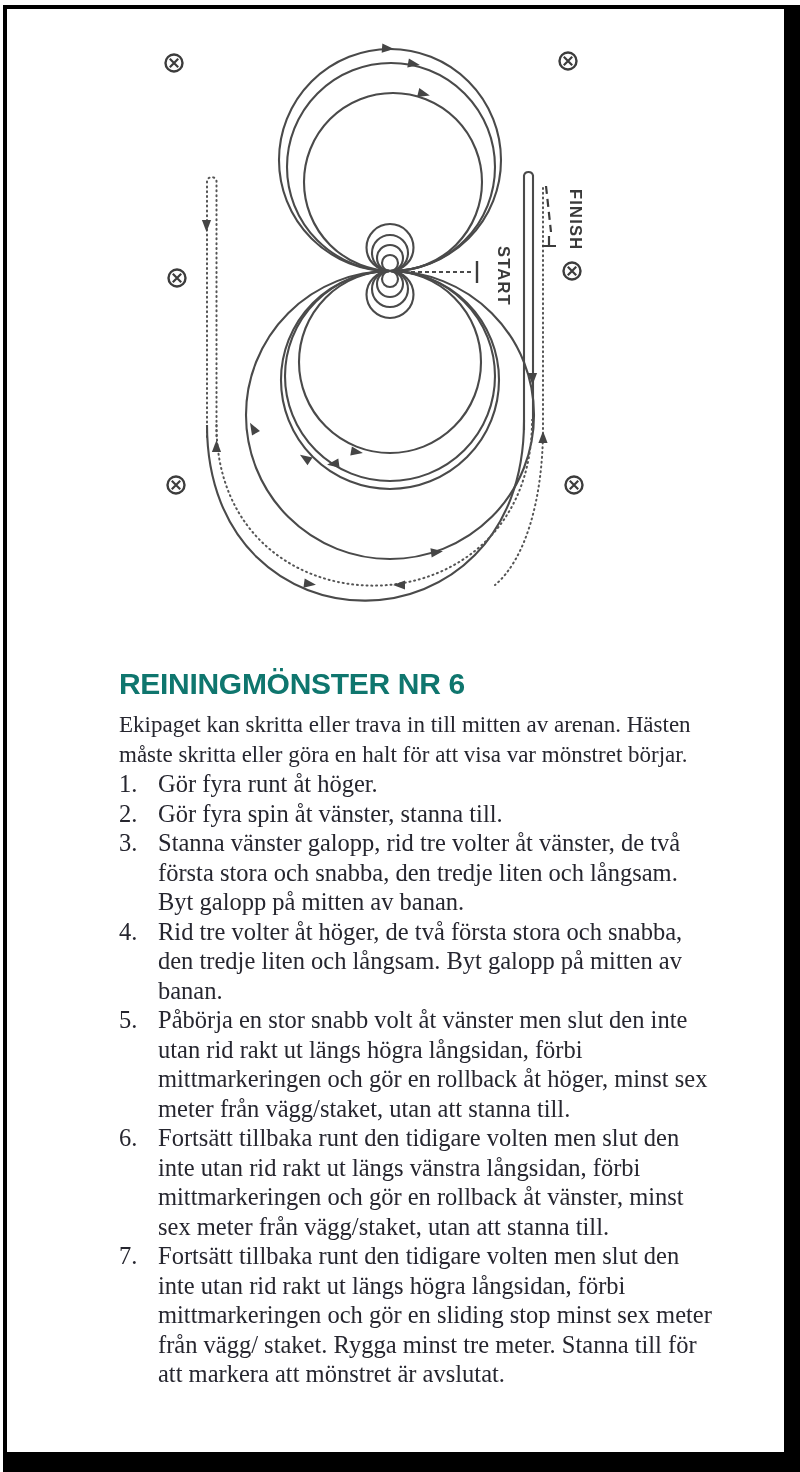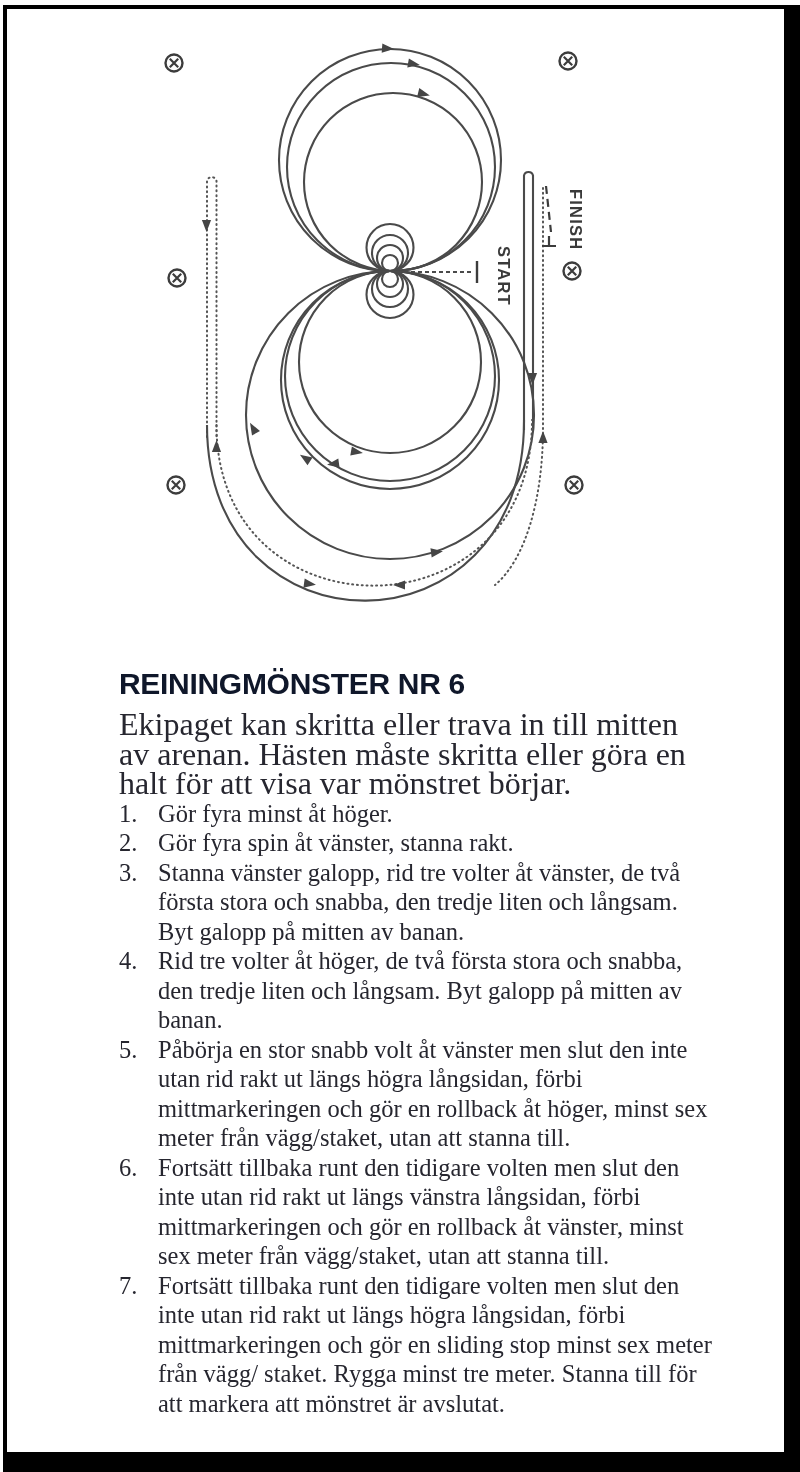--- a/index.html
+++ b/index.html
@@ -5,22 +5,22 @@
   html,body{margin:0;padding:0;background:#ffffff;}
   body{width:800px;height:1472px;position:relative;overflow:hidden;
        font-family:"Liberation Serif", serif;}
   .frame{position:absolute;left:3px;top:5px;right:0;bottom:0;
          border-left:4px solid #000;border-top:4px solid #000;
          border-right:16px solid #000;border-bottom:20px solid #000;
          pointer-events:none;}
   .diagram{position:absolute;left:0;top:0;}
   .textblock{position:absolute;left:119px;top:667px;width:597px;color:#26262f;}
   .textblock h1{margin:0 0 9px 0;font-family:"Liberation Sans",sans-serif;
-                font-weight:bold;font-size:30px;letter-spacing:-0.3px;color:#0f172a;}
-  .textblock p{margin:0;font-size:32px;line-height:29.5px;}
+                font-weight:bold;font-size:30px;letter-spacing:-0.3px;color:#0f766e;}
+  .textblock p{margin:0;font-size:23px;line-height:29.5px;}
   ol.steps{list-style:none;margin:0;padding:0;}
   ol.steps li{display:flex;font-size:24.5px;line-height:29.5px;}
   ol.steps .num{width:39px;flex:none;}
   ol.steps .txt{flex:1;}
   svg .ln{fill:none;stroke:#4a4a4a;stroke-width:2.1;}
   svg .dot{fill:none;stroke:#555;stroke-width:2;stroke-dasharray:1 3.8;stroke-linecap:round;}
   svg .arr{fill:#454545;stroke:none;}
   svg text{font-family:"Liberation Sans",sans-serif;font-weight:bold;
            font-size:16.5px;fill:#3a3a3a;letter-spacing:1.2px;}
 </style>
@@ -114,25 +114,25 @@
     <text transform="translate(570,189) rotate(90)">FINISH</text>
   </g>
 </svg>
 
 <div class="textblock">
   <h1>REININGMÖNSTER NR 6</h1>
   <p>Ekipaget kan skritta eller trava in till mitten av arenan. Hästen måste skritta eller göra en halt för att visa var mönstret börjar.</p>
   <ol class="steps">
     <li>
       <span class="num">1.</span>
-      <span class="txt">Gör fyra minst åt höger.</span>
+      <span class="txt">Gör fyra runt åt höger.</span>
     </li>
     <li>
       <span class="num">2.</span>
-      <span class="txt">Gör fyra spin åt vänster, stanna rakt.</span>
+      <span class="txt">Gör fyra spin åt vänster, stanna till.</span>
     </li>
     <li>
       <span class="num">3.</span>
       <span class="txt">Stanna vänster galopp, rid tre volter åt vänster, de två första stora och snabba, den tredje liten och långsam. Byt galopp på mitten av banan.</span>
     </li>
     <li>
       <span class="num">4.</span>
       <span class="txt">Rid tre volter åt höger, de två första stora och snabba, den tredje liten och långsam. Byt galopp på mitten av banan.</span>
     </li>
     <li>

